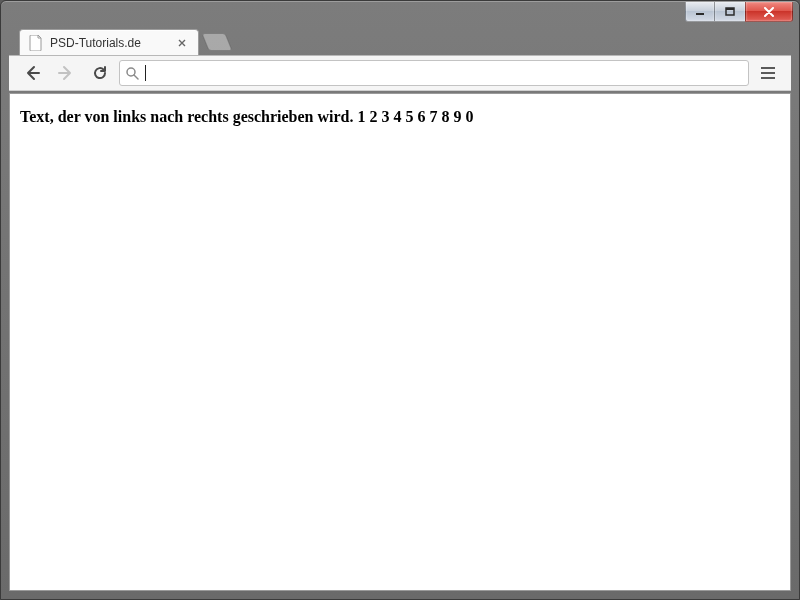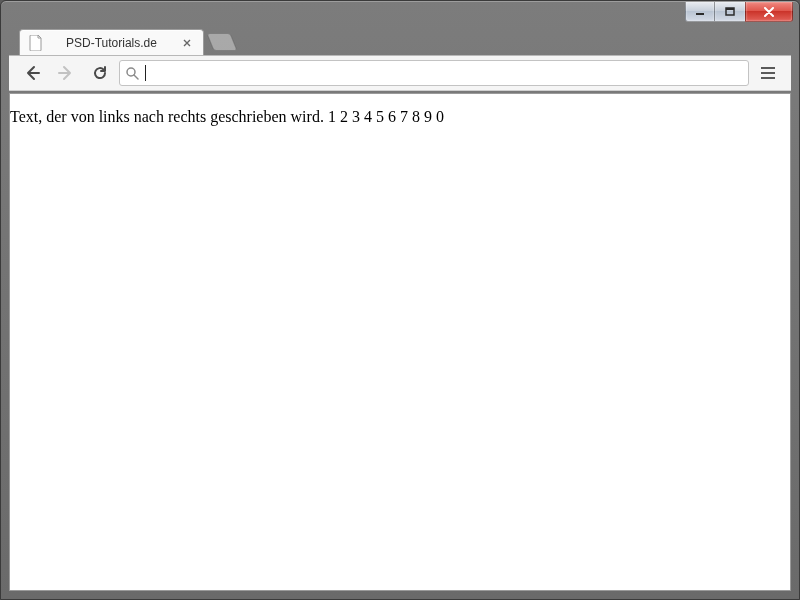--- a/index.html
+++ b/index.html
@@ -68,21 +68,21 @@
       height: 26px;
       min-width: 180px;
       max-width: 200px;
       background: #f9f9f9;
       border: 1px solid #9c9c9c;
       border-bottom: none;
       border-radius: 4px 4px 0 0;
       display: flex;
       align-items: center;
       padding: 0 8px;
-      gap: 22px;
+      gap: 6px;
       position: relative;
       box-shadow: inset 0 1px 0 rgba(255,255,255,0.8);
     }
     .tab::before, .tab::after {
       content: "";
       position: absolute;
       bottom: 0;
       width: 10px;
       height: 10px;
     }
@@ -182,24 +182,25 @@
       position: absolute;
       left: 8px;
       right: 8px;
       bottom: 8px;
       top: 92px;
       background: #fff;
       border: 1px solid #9a9a9a;
       overflow: auto;
     }
     .page {
-      padding: 14px 0;
+      padding: 14px 10px;
       font-family: "Times New Roman", serif;
       font-size: 16px;
       color: #000;
+      font-weight: bold;
     }
     .ltr-line { text-align: left; margin-bottom: 24px; }
     .rtl-line { text-align: right; }
     
     .chrome-area {
       position: absolute;
       left: 8px;
       right: 8px;
       top: 28px;
       border-radius: 4px 4px 0 0;

